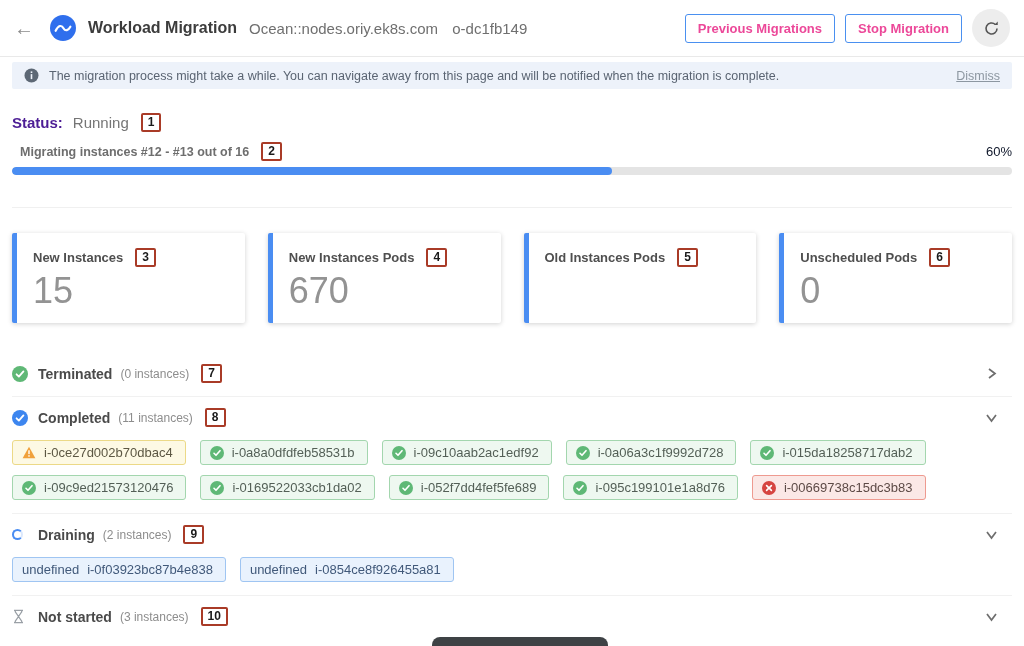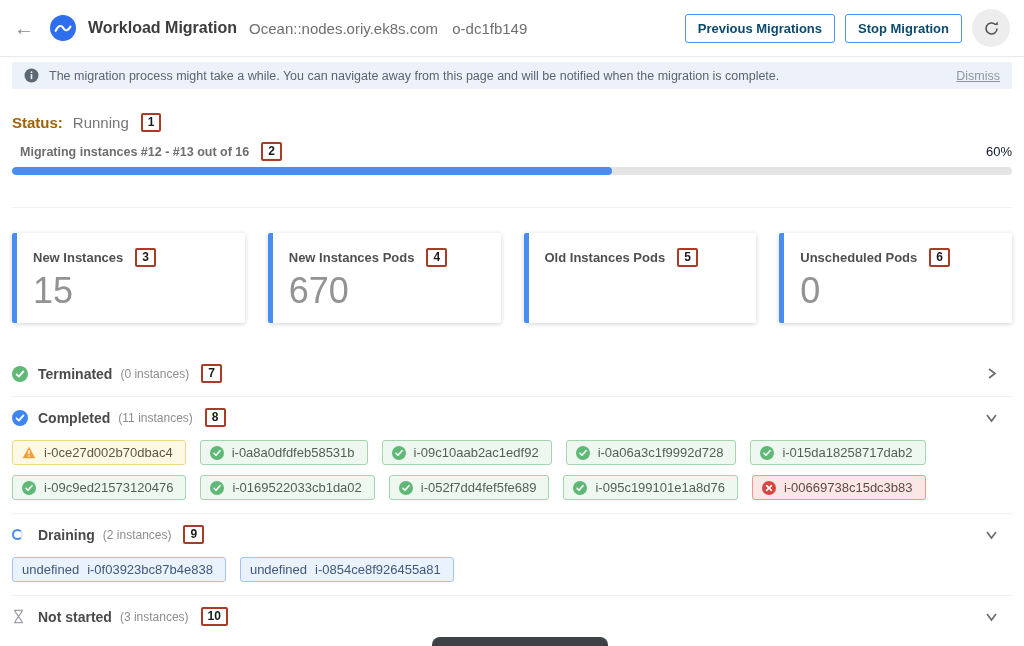--- a/index.html
+++ b/index.html
@@ -8,38 +8,38 @@
 
   
   .header { height:57px; display:flex; align-items:center; padding:0 14px;
     border-bottom:1px solid #e9e9e9; }
   .back-arrow { font-size:20px; color:#8a8a8a; margin-right:16px; cursor:pointer; line-height:1; }
   .logo { width:26px; height:26px; margin-right:12px; display:flex; }
   .title { font-size:16px; font-weight:bold; color:#3c3c3c; margin-right:12px; }
   .subtitle { font-size:15px; color:#6f6f6f; }
   .subtitle .oid { margin-left:10px; }
   .header-right { margin-left:auto; display:flex; align-items:center; gap:10px; }
-  .btn-outline { background:#fff; border:1px solid #4a90f0; color:#0c4a6e;
+  .btn-outline { background:#fff; border:1px solid #4a90f0; color:#ec4899;
     font-weight:bold; font-size:13px; padding:6px 12px; border-radius:3px;
     font-family:"Liberation Sans",sans-serif; cursor:pointer; }
   .refresh-btn { width:38px; height:38px; border-radius:50%; background:#ededed;
     border:none; display:flex; align-items:center; justify-content:center; cursor:pointer; }
 
   
   .banner { margin:5px 12px 0 12px; background:#edf2fa; display:flex; align-items:flex-end;
     padding:6px 12px; font-size:12.5px; color:#5a6472; border-radius:2px; }
   .banner .info-icon { margin-right:10px; display:flex; }
   .banner .dismiss { margin-left:auto; color:#8d97a1; text-decoration:underline;
     font-size:12.5px; cursor:pointer; }
 
   
   .content { padding:0 12px; }
 
   .status-row { margin-top:24px; display:flex; align-items:center; }
-  .status-label { font-size:15px; font-weight:bold; color:#a16207; }
+  .status-label { font-size:15px; font-weight:bold; color:#4c1d95; }
   .status-value { font-size:15px; color:#757575; margin-left:10px; }
 
   .ann-badge { display:inline-block; border:2px solid #a93b27; background:#fff;
     color:#1a1a1a; font-weight:bold; font-size:12px; line-height:15px;
     padding:0 5px; margin-left:12px; border-radius:2px; box-shadow:0 0 0 1px rgba(255,255,255,.6); }
 
   .progress-meta { margin-top:10px; display:flex; align-items:center;margin-left:8px; }
   .progress-text { font-size:12.5px; color:#6e6e6e; font-weight:bold; }
   .progress-pct { margin-left:auto; font-size:13px; color:#0f172a; }
   .progress-track { margin-top:6px; height:8px; background:#e4e4e4; border-radius:4px; overflow:hidden; }

